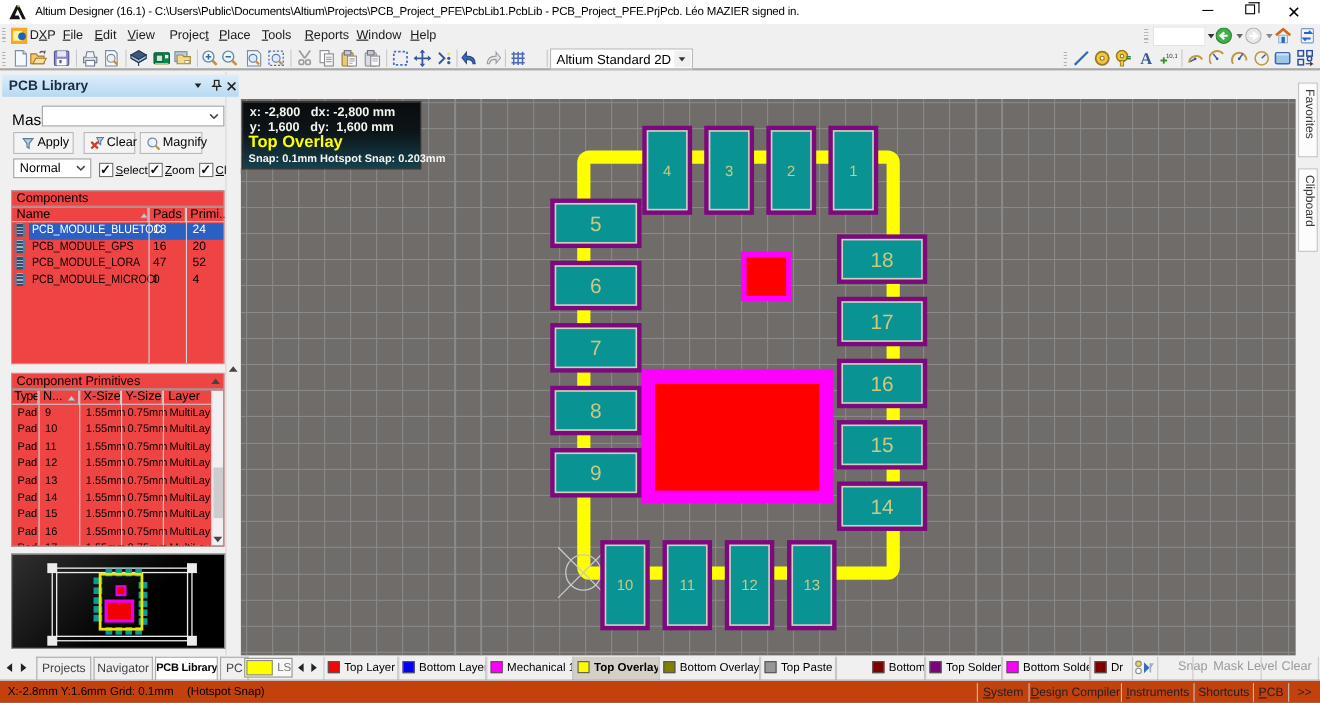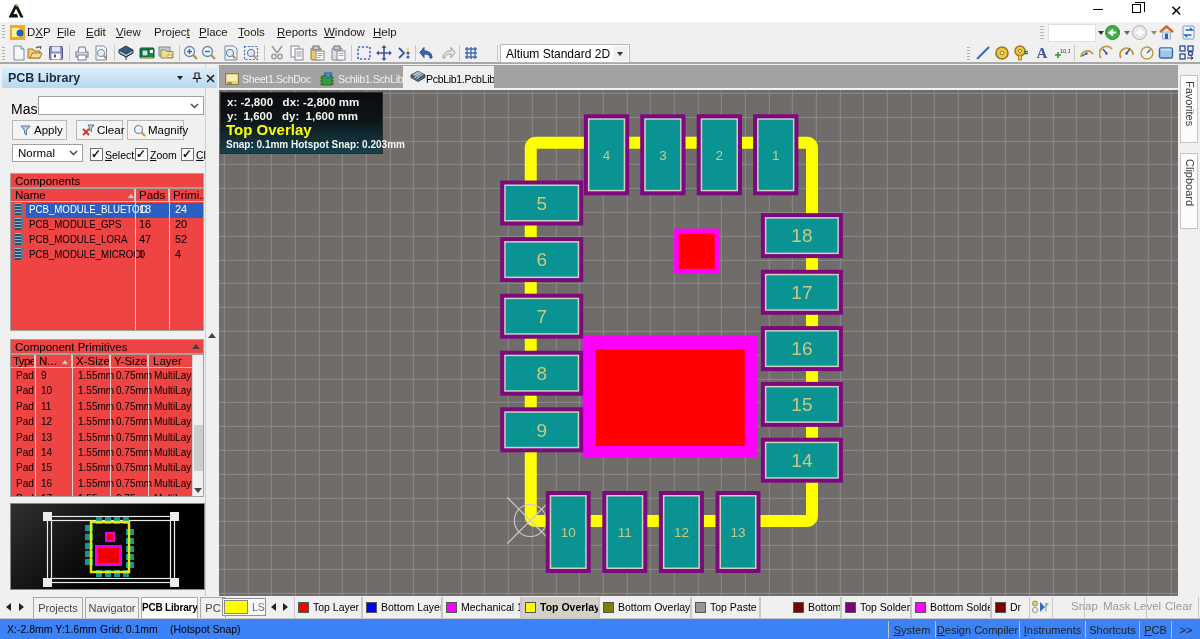--- a/index.html
+++ b/index.html
@@ -89,34 +89,35 @@
 .ptab { position:absolute; top:1px; height:21px; background:#f0f0f0; border:1px solid #a8a8a8; border-bottom:none; font-size:11px; color:#444; text-align:center; padding-top:4px; white-space:nowrap; overflow:hidden; }
 .ptab.on { background:#ffffff; color:#000; font-weight:bold; font-size:10px; letter-spacing:-0.2px; }
 .larrowl { position:absolute; width:0; height:0; border-top:4px solid transparent; border-bottom:4px solid transparent; border-right:5px solid #222; }
 .larrowr { position:absolute; width:0; height:0; border-top:4px solid transparent; border-bottom:4px solid transparent; border-left:5px solid #222; }
 .ltab { position:absolute; top:1px; height:21px; background:#f0f0f0; border-left:1px solid #c8c8c8; border-right:1px solid #c8c8c8; font-size:10.5px; color:#000; padding:4px 0 0 3px; white-space:nowrap; overflow:hidden; }
 .ltab .sw { display:inline-block; width:11px; height:11px; border:1px solid #555; vertical-align:-2px; margin-right:4px; }
 .ltab.on { background:#d4d0c8; font-weight:bold; }
 .graybtn { position:absolute; top:1px; height:21px; font-size:11.5px; color:#9a9a9a; padding:3px 6px 0 18px; border-left:1px solid #c8c8c8; }
 
 
-#statusbar { position:absolute; left:0; top:618px; width:1200px; height:21px; background:#3b82f6; border-top:1px solid #c8c8c8; font-size:11.5px; color:#000; }
+#statusbar { position:absolute; left:0; top:618px; width:1200px; height:21px; background:#c2410c; border-top:1px solid #c8c8c8; font-size:11.5px; color:#000; }
 .sbtn { position:absolute; top:2px; height:17px; font-size:11px; color:#222; padding:3px 0 0 0; text-align:center; border-left:1px solid #c0c0c0; }
 </style>
 </head>
 <body>
 <div id="app">
 
   <div id="titlebar">
     <div style="position:absolute;left:8px;top:3px;width:16px;height:16px;">
       <svg width="16" height="16" viewBox="0 0 16 16">
           <path d="M0.5 14.5 L7 1.5 h2.2 L15.5 14.5 h-3 L8 5.5 L5.5 11 h3.4 l1.3 3.5 z" fill="#141414"></path>
           <path d="M7 1.5 h2.2 l1 2 h-2.2 z" fill="#c8a84a"></path>
         </svg>
     </div>
+    <div class="ttext">Altium Designer (16.1) - C:\Users\Public\Documents\Altium\Projects\PCB_Project_PFE\PcbLib1.PcbLib - PCB_Project_PFE.PrjPcb. Léo MAZIER signed in.</div>
     <div id="tb-min"></div>
     <div id="tb-max"></div>
     <div id="tb-close">✕</div>
   </div>
 
   <div id="menubar">
     <div class="grip"></div>
     <div class="dxpicon"><svg width="15" height="15" viewBox="0 0 15 15">
           <rect x="0" y="0" width="15" height="15" fill="#f9a825"></rect>
           <rect x="2" y="3" width="8" height="9" fill="#fff59d"></rect>
@@ -512,43 +513,20 @@
           <rect x="96" y="30" width="6" height="6" fill="#f00000"></rect>
         <rect x="84" y="41" width="27" height="21" fill="#e800e8"></rect>
           <rect x="87" y="44" width="21" height="15" fill="#f00000"></rect>
       </svg>
     </div>
   </div>
   <div id="lp-scroll">
     <div class="uarrow" style="left:2px;top:268px;"></div>
   </div>
 
-  <div id="tabbar">
-    <div class="dtab" style="left:0px;width:96px;">
-      <svg style="position:absolute;left:6px;top:5px;" width="14" height="12" viewBox="0 0 14 12">
-          <rect x="0.5" y="0.5" width="13" height="11" fill="#e8d080" stroke="#8a7a40"></rect>
-          <rect x="2" y="2" width="10" height="6" fill="#f8ecb8"></rect>
-          <rect x="2" y="9" width="5" height="2" fill="#a89048"></rect>
-        </svg>
-      Sheet1.SchDoc</div>
-    <div class="dtab" style="left:96px;width:88px;">
-      <svg style="position:absolute;left:5px;top:4px;" width="15" height="15" viewBox="0 0 15 15">
-          <rect x="2" y="4" width="10" height="9" fill="#3a9a3a" stroke="#1a6a1a"></rect>
-          <path d="M2 6 h-2 M2 9 h-2 M2 12 h-2 M12 6 h2 M12 9 h2 M12 12 h2 M5 4 v-2 M8 4 v-2 M11 4 v-2" stroke="#1a6a1a"></path>
-          <path d="M4 1 L12 1 L8 7 z" fill="#4a90d8" stroke="#2a5a98"></path>
-        </svg>
-      Schlib1.SchLib</div>
-    <div class="dtab active" style="left:184px;width:91px;">
-      <svg style="position:absolute;left:7px;top:5px;" width="16" height="13" viewBox="0 0 16 13">
-          <path d="M8 0 L15 4 L8 8 L1 4 z" fill="#8a9aa8" stroke="#4a5a68"></path>
-          <path d="M1 4 v2.5 L8 10.5 L15 6.5 V4 L8 8 z" fill="#5a6a78" stroke="#3a4a58"></path>
-          <path d="M4 2.5 l4 2.3 M6 1.5 l4 2.3 M8 0.8 l4 2.3 M6 6 l-2 1.2 M9 6.5 l-2.5 1.5" stroke="#d8e0e8" stroke-width="0.8"></path>
-        </svg>
-      PcbLib1.PcbLib</div>
-  </div>
 
   <div id="canvas"></div>
   <svg id="fp" viewBox="0 0 959 506">
 
     <rect x="311.75" y="52.75" width="281.25" height="378.25" rx="5" fill="none" stroke="#ffff00" stroke-width="12"></rect>
 
     <g stroke="#c8c8c8" stroke-width="1.2" fill="none">
       <circle cx="311.3" cy="430.5" r="16"></circle>
       <path d="M288.3 407.5 L334.3 453.5 M334.3 407.5 L288.3 453.5"></path>
     </g>

